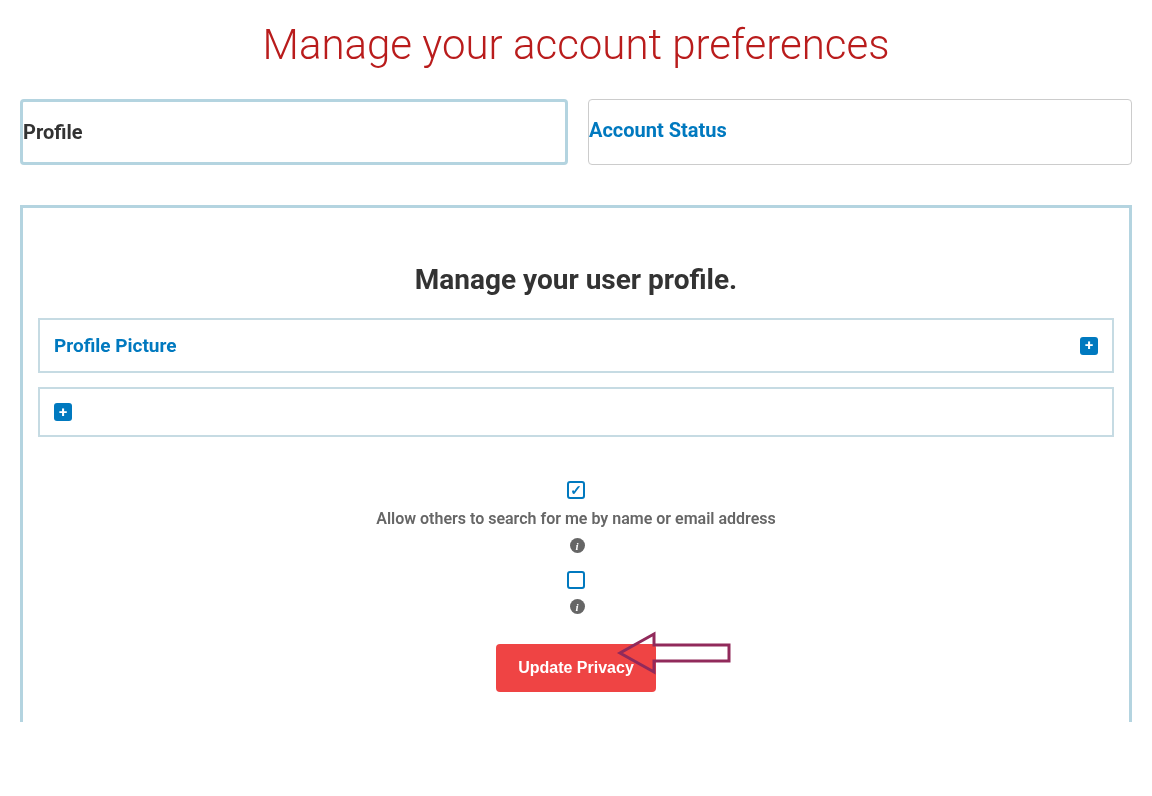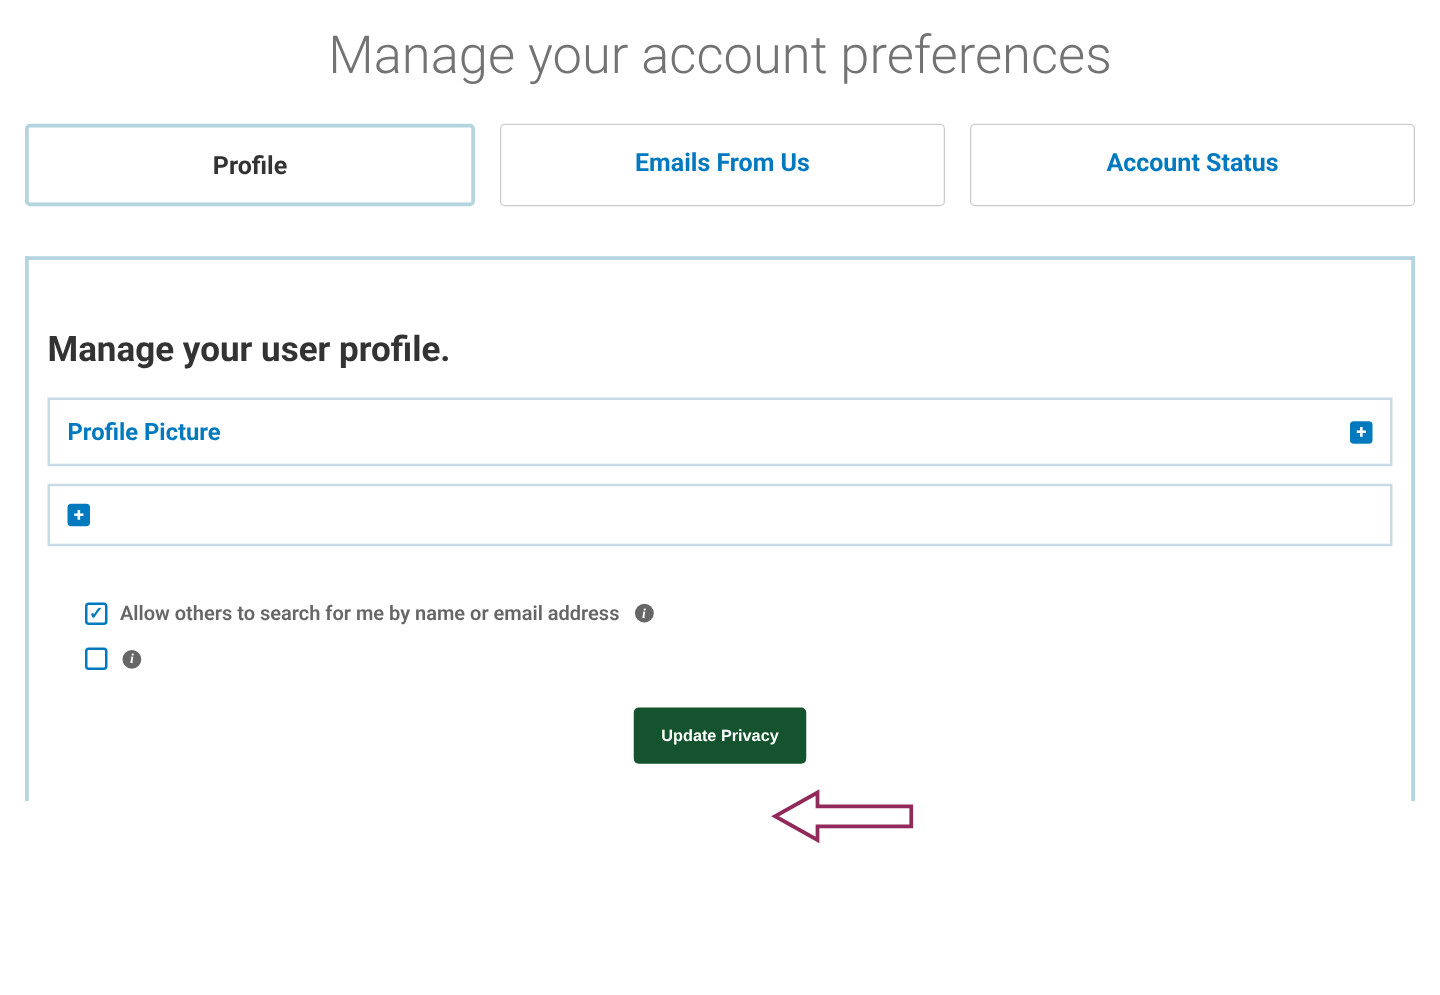--- a/index.html
+++ b/index.html
@@ -13,51 +13,51 @@
       color: #333;
       width: 1152px;
     }
     .container {
       padding: 20px 20px 0 20px;
     }
     .page-title {
       text-align: center;
       font-size: 42px;
       font-weight: 300;
-      color: #737373;
+      color: #b91c1c;
       margin-bottom: 30px;
     }
     .tabs {
       display: flex;
       gap: 20px;
       margin-bottom: 40px;
     }
     .tab {
       flex: 1;
       padding: 18px 0;
-      text-align: center;
+      text-align: left;
       font-size: 20px;
       font-weight: 700;
       border: 1px solid #ccc;
       border-radius: 4px;
       background: #fff;
       cursor: pointer;
       color: #0079bf;
     }
     .tab.active {
       border: 3px solid #b4d4e0;
       color: #333;
     }
     .panel {
       border: 3px solid #b4d4e0;
       border-bottom: none;
       padding: 55px 15px 20px 15px;
     }
     .section-title {
-      text-align: left;
+      text-align: center;
       font-size: 28px;
       font-weight: 700;
       color: #333;
       margin-bottom: 22px;
     }
     .section-subtitle {
       text-align: center;
       font-size: 18px;
       color: #555;
       margin-bottom: 35px;
@@ -93,20 +93,21 @@
       line-height: 1;
     }
     .accordion-content {
       padding: 30px 30px 10px 30px;
     }
     .checkbox-row {
       display: flex;
       align-items: center;
       margin-bottom: 18px;
       gap: 10px;
+      flex-direction: column;
     }
     .checkbox {
       width: 18px;
       height: 18px;
       border: 2px solid #0079bf;
       border-radius: 3px;
       display: flex;
       align-items: center;
       justify-content: center;
       cursor: pointer;
@@ -140,43 +141,42 @@
       cursor: pointer;
       margin-left: 2px;
     }
     .button-row {
       text-align: center;
       margin-top: 30px;
     }
     .update-btn {
       display: inline-block;
       padding: 15px 22px;
-      background: #14532d;
+      background: #ef4444;
       color: #fff;
-      font-size: 13px;
+      font-size: 16px;
       font-weight: 700;
       border: none;
       border-radius: 4px;
       cursor: pointer;
     }
     .arrow-annotation {
       position: absolute;
       left: 614px;
       top: 628px;
     }
   </style>
 </head>
 <body>
 
 <div class="container">
   <h1 class="page-title">Manage your account preferences</h1>
 
   <div class="tabs">
     <div class="tab active">Profile</div>
-    <div class="tab">Emails From Us</div>
     <div class="tab">Account Status</div>
   </div>
 
   <div class="panel">
     <h2 class="section-title">Manage your user profile.</h2>
 
     <div class="accordion-item">
       <div class="accordion-header">
         <span class="accordion-title">Profile Picture</span>
         <span class="accordion-icon">+</span>

